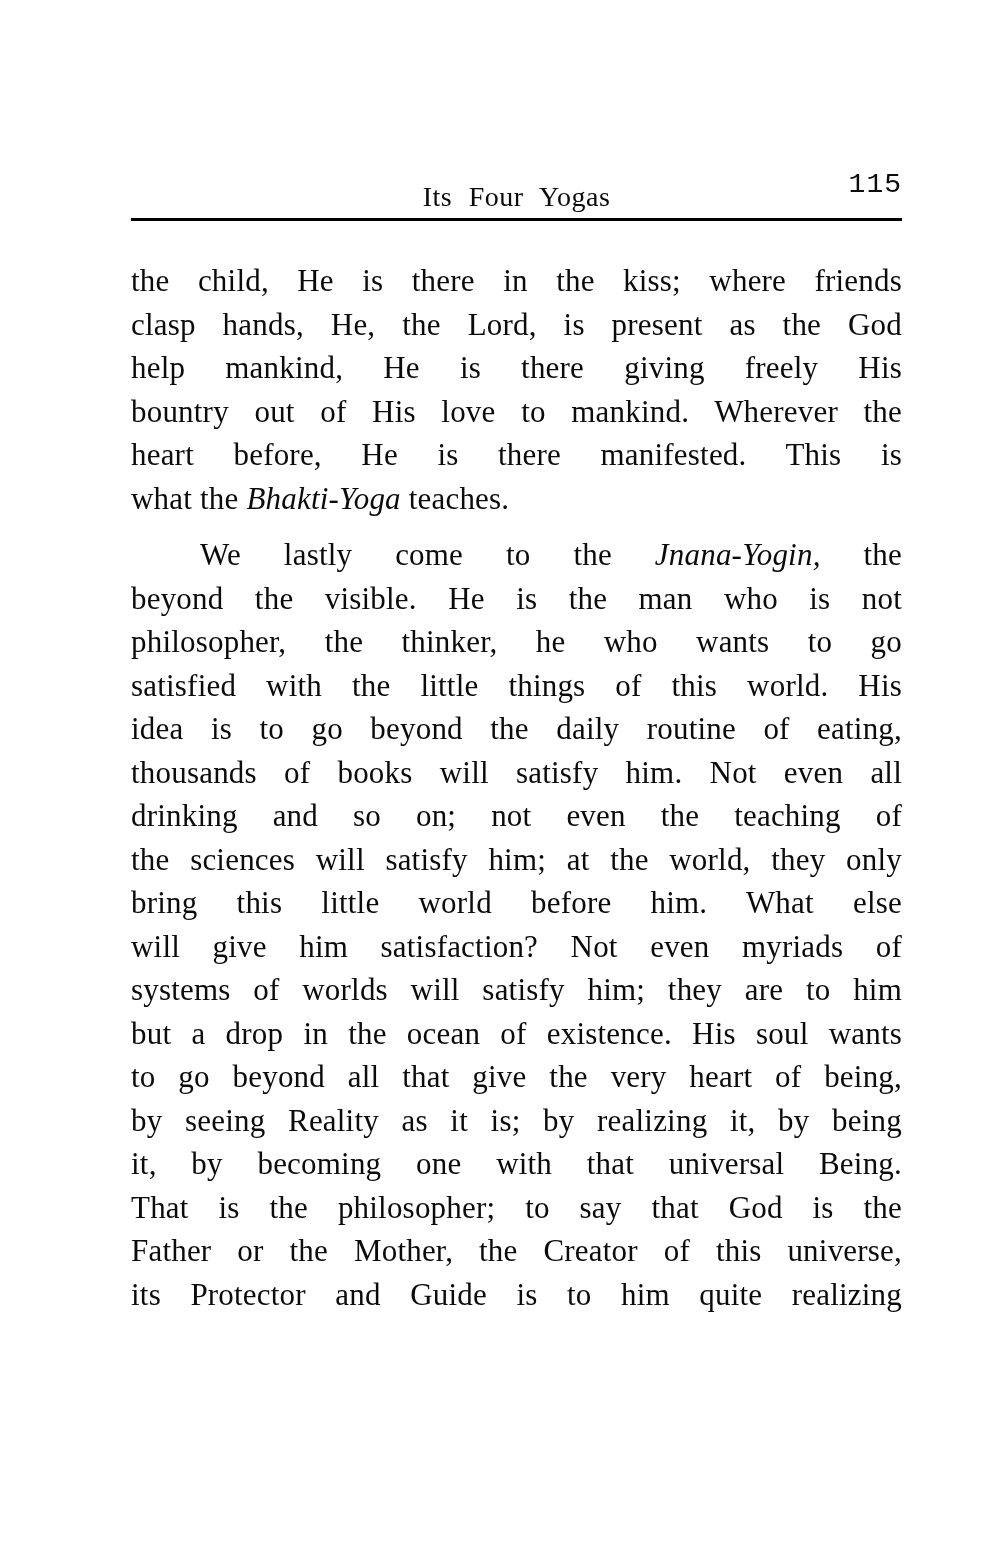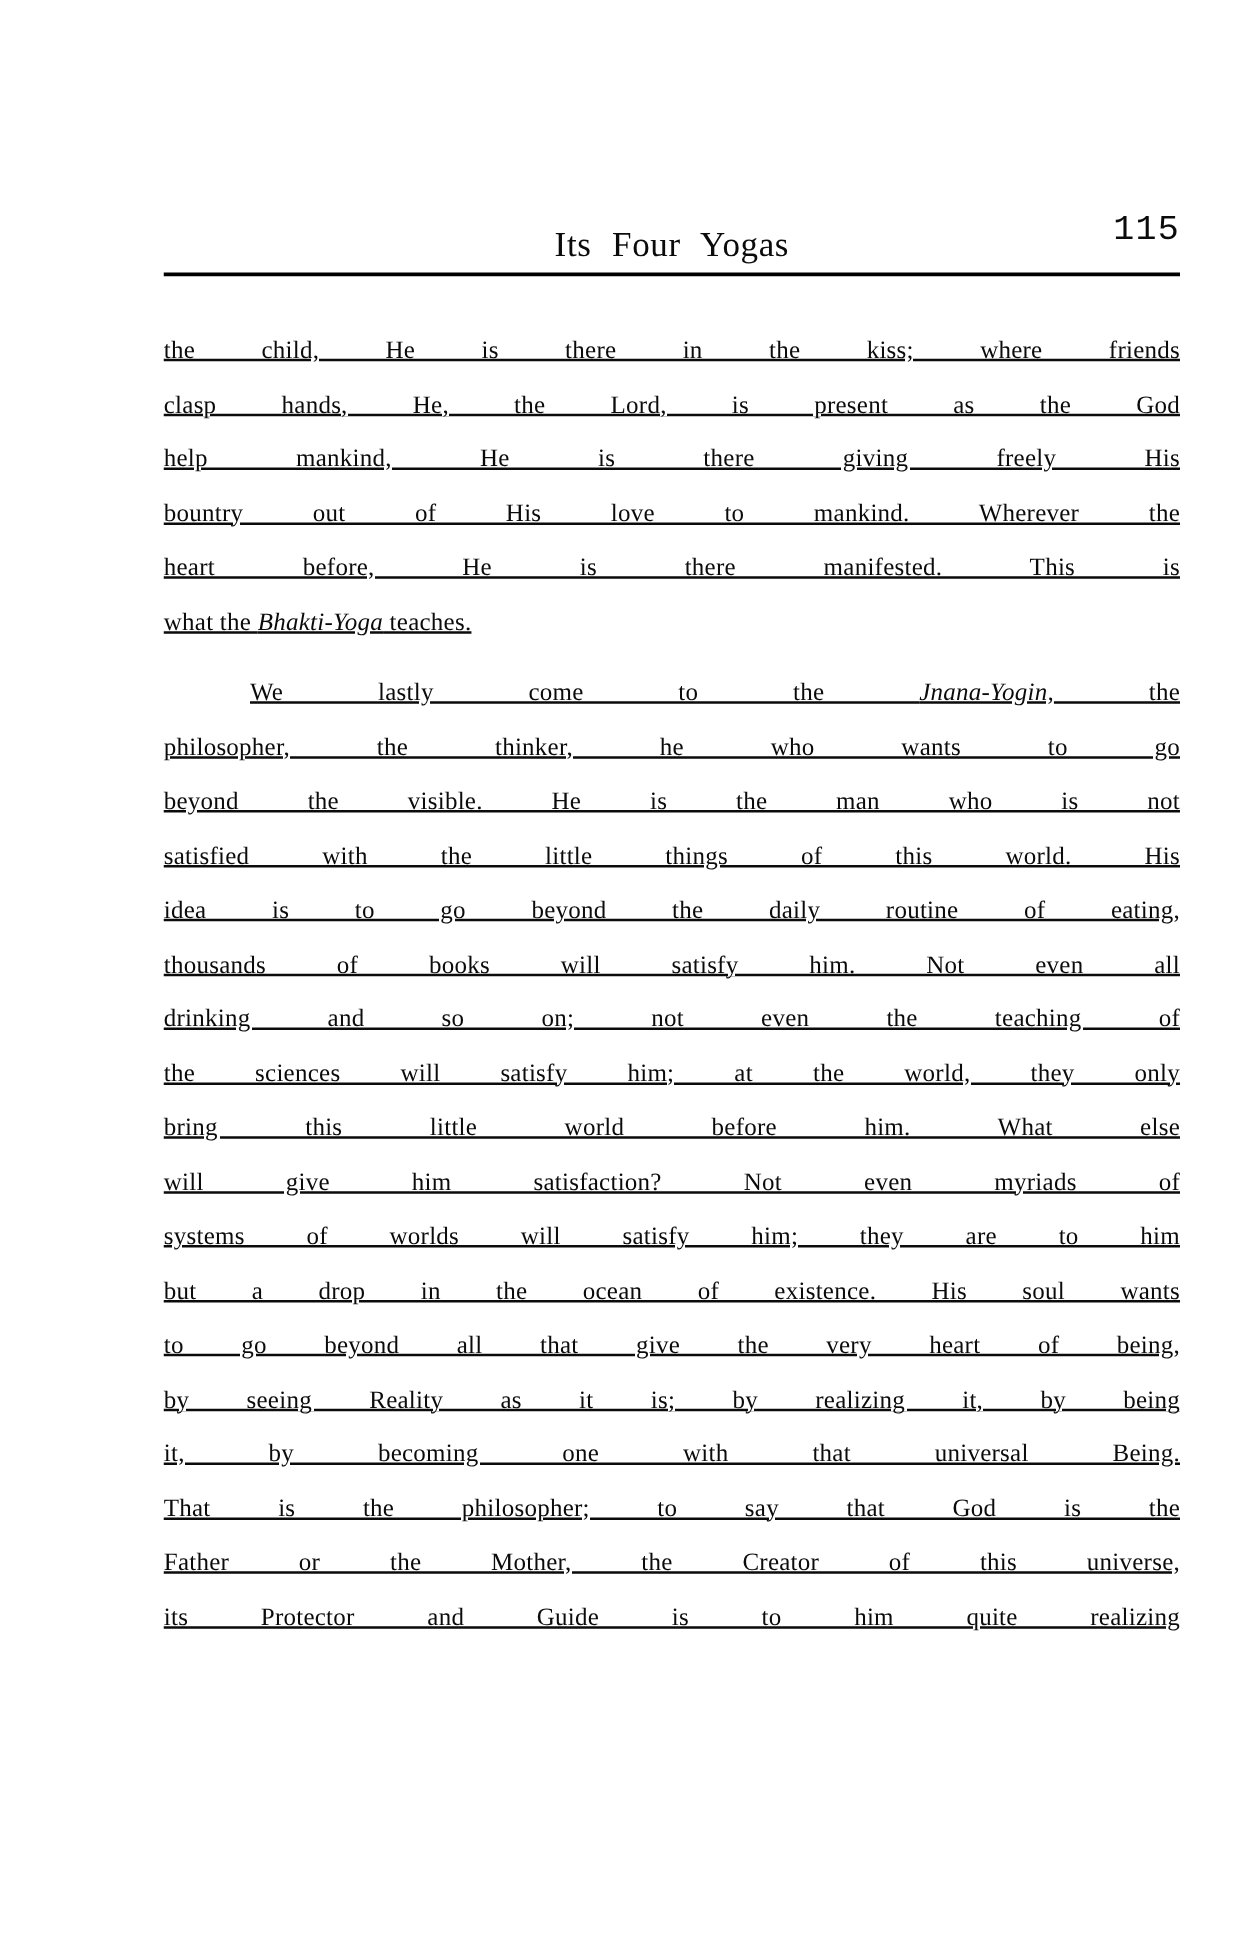--- a/index.html
+++ b/index.html
@@ -14,21 +14,21 @@
     position: relative;
     width: 1000px;
     height: 1550px;
     margin: 0 auto;
     background: #ffffff;
     color: #0b0b0b;
     overflow: hidden;
   }
   .content {
     margin-left: 131px;
-    margin-right: 56px; 
+    margin-right: 98px; 
   }
   .running-head {
     position: relative;
     padding-top: 180px;
     height: 34px;
     font-size: 28px;
     line-height: 34px;
   }
   .running-head .title {
     display: block;
@@ -43,24 +43,23 @@
     letter-spacing: 1px;
     font-family: Liberation Mono, monospace;
   }
   .rule {
     margin-top: 4px;
     height: 3px;
     background: #000000;
   }
   .text-block {
     margin-top: 38px;
-    font-size: 20px;
+    font-size: 31px;
     line-height: 43.5px;
     letter-spacing: 0.2px;
-    text-decoration: underline;
   }
   .paragraph {
     margin: 0;
   }
   .paragraph + .paragraph {
     margin-top: 13px;
   }
   .text-line {
     text-align: justify;
     text-align-last: justify;
@@ -94,22 +93,22 @@
         <div class="paragraph">
           <div class="text-line"><span>the child, He is there in the kiss; where friends</span></div>
           <div class="text-line"><span>clasp hands, He, the Lord, is present as the God</span></div>
           <div class="text-line"><span>help mankind, He is there giving freely His</span></div>
           <div class="text-line"><span>bountry out of His love to mankind. Wherever the</span></div>
           <div class="text-line"><span>heart before, He is there manifested. This is</span></div>
           <div class="text-line no-justify"><span>what the </span><em>Bhakti-Yoga</em><span> teaches.</span></div>
         </div>
         <div class="paragraph indented">
           <div class="text-line"><span>We lastly come to the </span><em>Jnana-Yogin,</em><span> the</span></div>
+          <div class="text-line"><span>beyond the visible. He is the man who is not</span></div>
           <div class="text-line"><span>philosopher, the thinker, he who wants to go</span></div>
-          <div class="text-line"><span>beyond the visible. He is the man who is not</span></div>
           <div class="text-line"><span>satisfied with the little things of this world. His</span></div>
           <div class="text-line"><span>idea is to go beyond the daily routine of eating,</span></div>
           <div class="text-line"><span>thousands of books will satisfy him. Not even all</span></div>
           <div class="text-line"><span>drinking and so on; not even the teaching of</span></div>
           <div class="text-line"><span>the sciences will satisfy him; at the world, they only</span></div>
           <div class="text-line"><span>bring this little world before him. What else</span></div>
           <div class="text-line"><span>will give him satisfaction? Not even myriads of</span></div>
           <div class="text-line"><span>systems of worlds will satisfy him; they are to him</span></div>
           <div class="text-line"><span>but a drop in the ocean of existence. His soul wants</span></div>
           <div class="text-line"><span>to go beyond all that give the very heart of being,</span></div>

